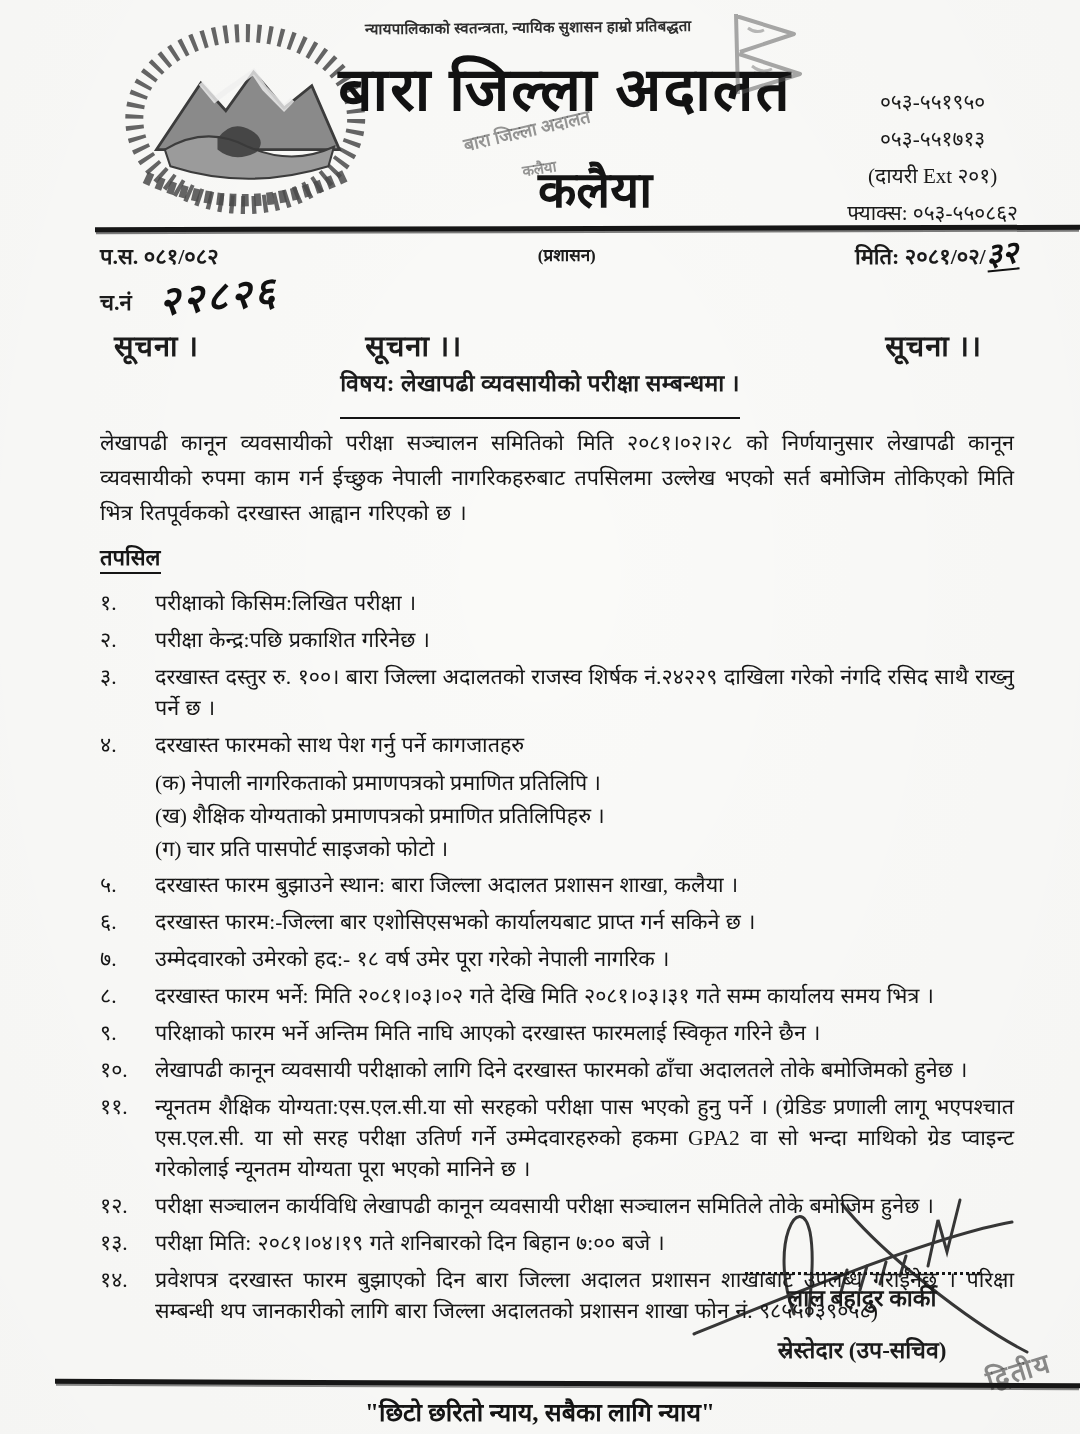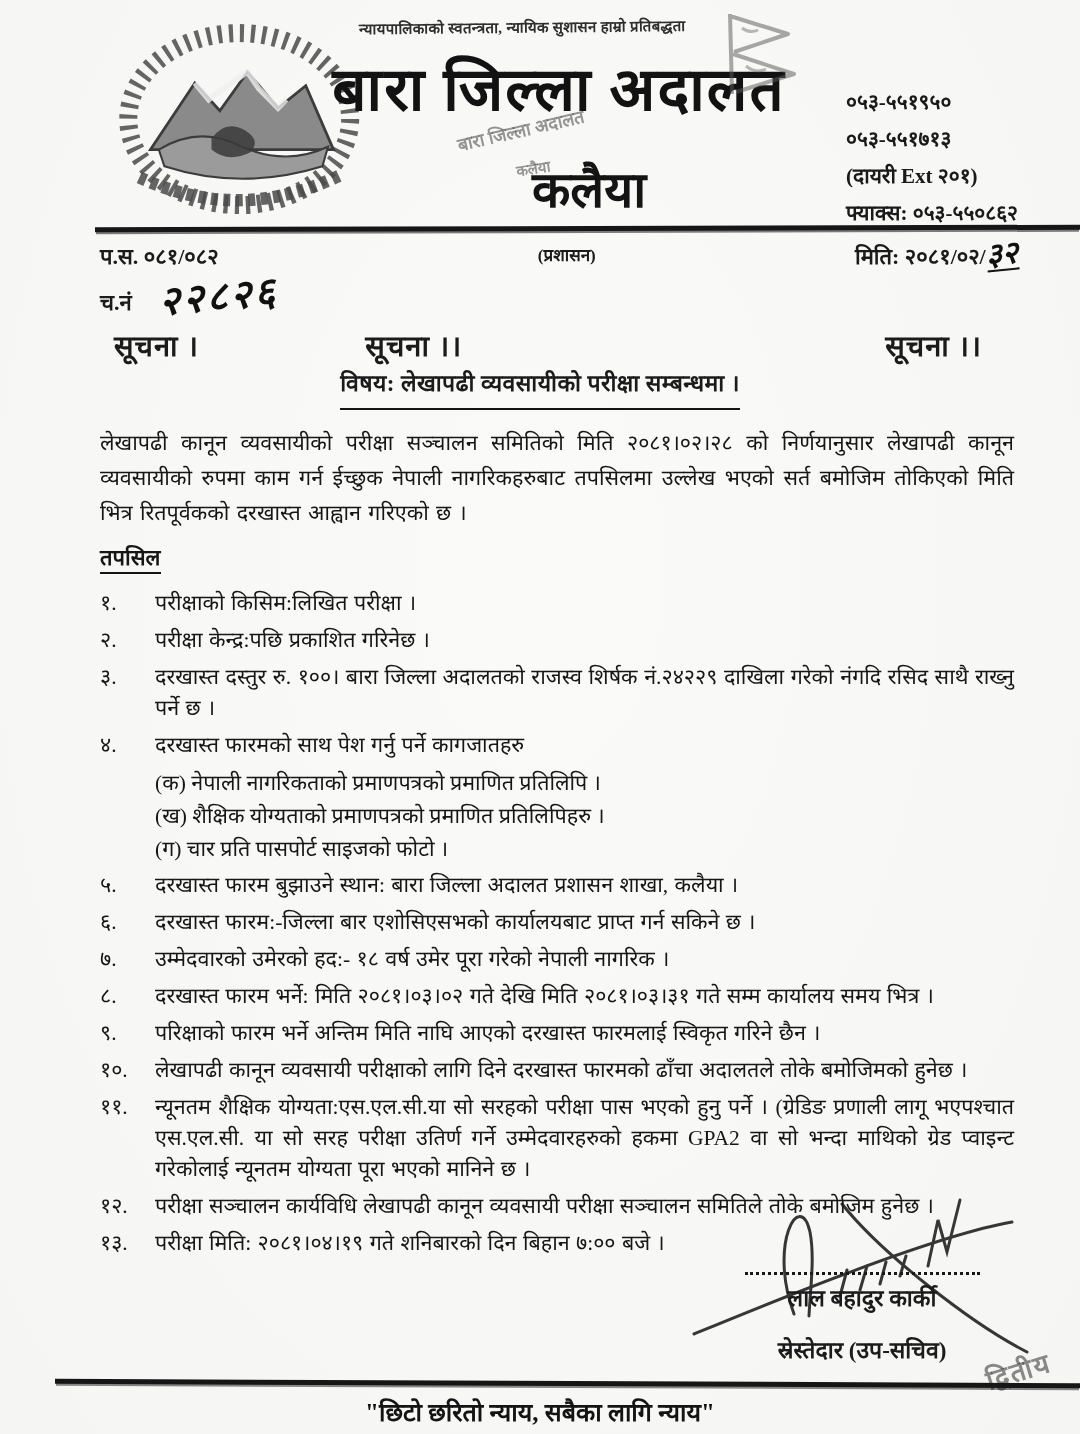--- a/index.html
+++ b/index.html
@@ -12,39 +12,39 @@
     position:relative;
     width:1080px; height:1434px;
     background:
       radial-gradient(ellipse at 50% 40%, rgba(0,0,0,0.012), rgba(0,0,0,0.03)),
       #fdfdfb;
     color:#1b1b1b;
     overflow:hidden;
   }
 
   
-  .header { position:absolute; top:0; left:4px; right:0; height:232px; }
+  .header { position:absolute; top:0; left:10px; right:0; height:232px; }
   .tagline {
     position:absolute; top:16px; left:355px; width:440px;
     font-size:15px; font-weight:bold; color:#2e2e2e;
     letter-spacing:.3px; transform:rotate(-.6deg);
   }
   .emblem { position:absolute; left:92px; top:22px; width:292px; height:208px; }
   .title-block { position:absolute; left:240px; top:46px; width:630px; text-align:center; }
   .court-name { font-size:60px; font-weight:bold; letter-spacing:2px; color:#121212; }
   .court-loc  { font-size:50px; font-weight:bold; margin-top:26px; margin-left:60px; color:#141414; }
   .header-stamp-1, .header-stamp-2 {
     position:absolute; color:rgba(40,40,40,.48); font-weight:bold; white-space:nowrap;
   }
   .header-stamp-1 { top:118px; left:452px; font-size:18px; transform:rotate(-13deg); }
   .header-stamp-2 { top:158px; left:512px; font-size:15px; transform:rotate(-9deg); }
   .flag-stamp { position:absolute; left:698px; top:8px; opacity:.65; }
   .phones {
-    position:absolute; right:62px; top:84px; text-align:left;
-    font-size:21px; font-weight:bold; line-height:37px; color:#1a1a1a;
+    position:absolute; right:62px; top:84px; text-align:center;
+    font-size:21px; font-weight:normal; line-height:37px; color:#1a1a1a;
   }
   .rule-top {
     position:absolute; top:226px; left:95px; right:0; height:5px;
     background:#161616; box-shadow:0 3px 0 -1px rgba(20,20,20,.55);
     transform:rotate(-.15deg);
   }
 
   
   .meta { position:absolute; top:238px; left:100px; right:62px; }
   .meta-grid { display:flex; justify-content:space-between; align-items:center; }
@@ -58,21 +58,21 @@
   .notice-row { display:flex; margin-top:8px; }
   .notice { font-size:29px; font-weight:bold; letter-spacing:1px; }
   .notice.n1 { margin-left:14px; }
   .notice.n2 { margin-left:auto; margin-right:auto; transform:translateX(-30px); }
   .notice.n3 { margin-left:auto; margin-right:36px; }
 
   
   .subject-row { position:absolute; top:366px; left:0; right:0; text-align:center; }
   .subject {
     display:inline-block; font-size:23px; font-weight:bold;
-    border-bottom:2.5px solid #151515; padding-bottom:10px; letter-spacing:.4px;
+    border-bottom:2.5px solid #151515; padding-bottom:19px; letter-spacing:.4px;
   }
 
   
   .bodytext { position:absolute; top:426px; left:100px; right:66px; font-size:21.5px; color:#161616; }
   .intro { line-height:35px; text-align:justify; word-spacing:2px; }
   .tapasil {
     display:inline-block; margin-top:10px; font-size:22px; font-weight:bold;
     border-bottom:2.5px solid #151515; padding-bottom:1px;
   }
   .items { margin-top:14px; }
@@ -219,20 +219,24 @@
         <span class="num">११.</span>
         <span class="txt">न्यूनतम शैक्षिक योग्यता:एस.एल.सी.या सो सरहको परीक्षा पास भएको हुनु पर्ने । (ग्रेडिङ प्रणाली लागू भएपश्चात एस.एल.सी. या सो सरह परीक्षा उतिर्ण गर्ने उम्मेदवारहरुको हकमा GPA2 वा सो भन्दा माथिको ग्रेड प्वाइन्ट गरेकोलाई न्यूनतम योग्यता पूरा भएको मानिने छ ।</span>
       </div>
       <div class="item">
         <span class="num">१२.</span>
         <span class="txt">परीक्षा सञ्चालन कार्यविधि लेखापढी कानून व्यवसायी परीक्षा सञ्चालन समितिले तोके बमोजिम हुनेछ ।</span>
       </div>
       <div class="item">
         <span class="num">१३.</span>
         <span class="txt">परीक्षा मिति: २०८१।०४।१९ गते शनिबारको दिन बिहान ७:०० बजे ।</span>
+      </div>
+      <div class="item">
+        <span class="num">१४.</span>
+        <span class="txt">प्रवेशपत्र दरखास्त फारम बुझाएको दिन बारा जिल्ला अदालत प्रशासन शाखाबाट उपलब्ध गराईनेछ । परिक्षा सम्बन्धी थप जानकारीको लागि बारा जिल्ला अदालतको प्रशासन शाखा फोन नं. ९८५५०३९०५८)</span>
       </div>
     </div>
   </div>
 
   <div class="sig">
     <svg class="sig-svg" width="360" height="210" viewBox="0 0 360 210">
       <g fill="none" stroke="#1c1c1c" stroke-width="3" stroke-linecap="round" opacity=".88">
         <path d="M12,160 C90,128 250,62 330,48"></path>
         <path d="M160,30 C200,80 290,150 345,178"></path>
         <path d="M112,140 C86,70 118,14 128,58 C133,84 128,118 127,142"></path>

